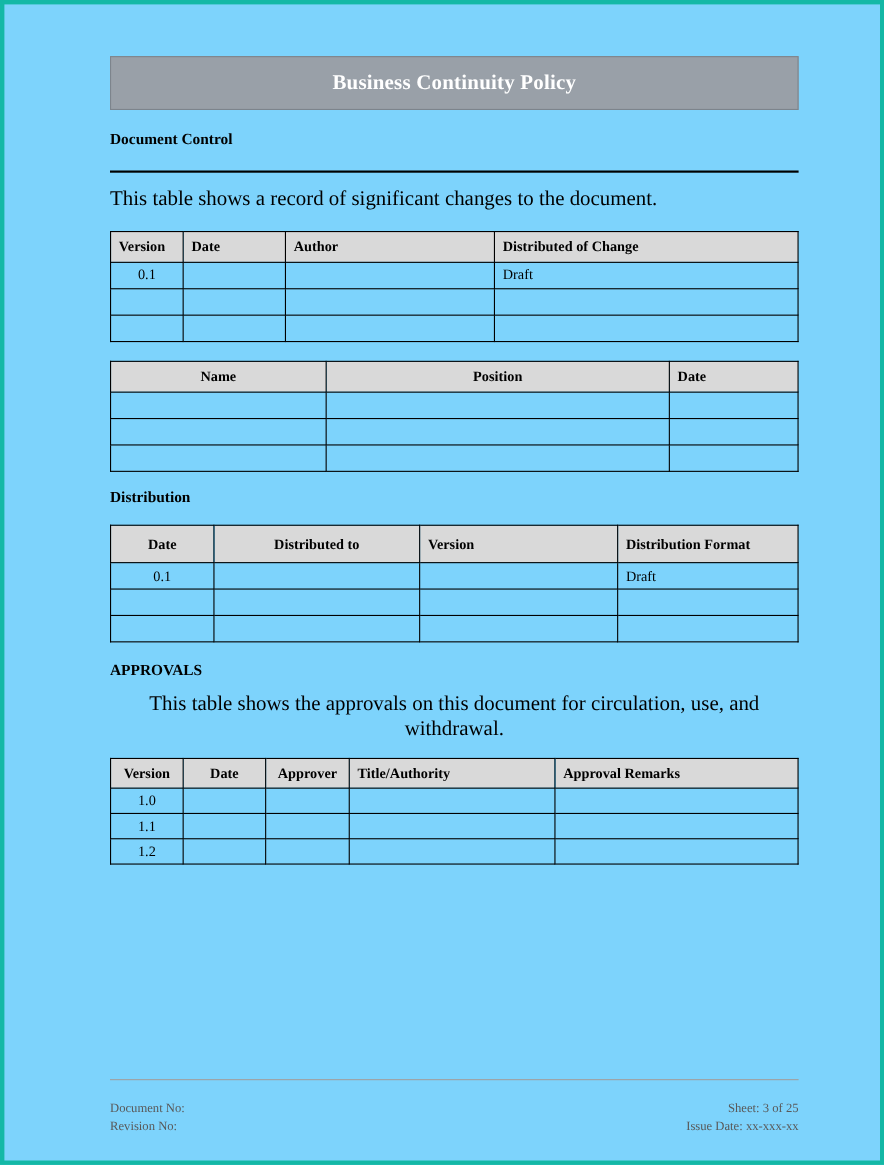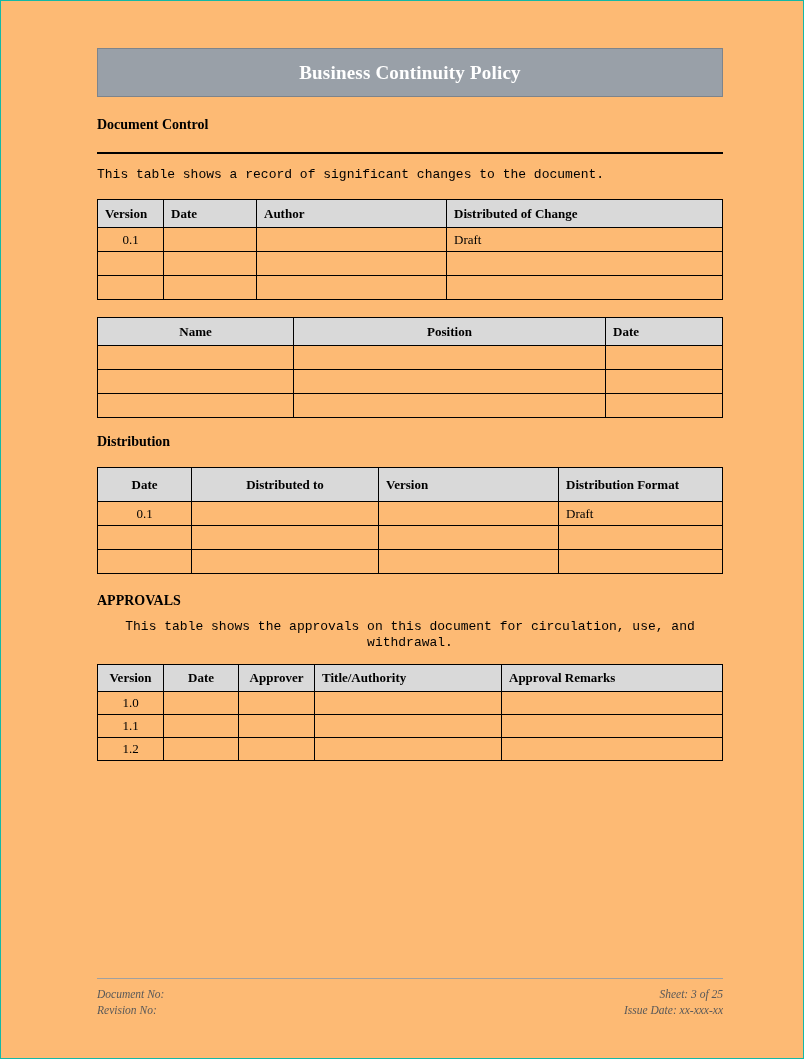--- a/index.html
+++ b/index.html
@@ -1,22 +1,22 @@
 <!DOCTYPE html>
 <html><head>
 <meta charset="utf-8">
 <style>
   * { box-sizing: border-box; }
   html, body { margin: 0; padding: 0; background: #ffffff; }
   .page {
     position: relative;
     width: 804px;
     height: 1059px;
-    background: #fdba74;
-    border: 1px solid #14b8a6;
+    background: #7dd3fc;
+    border: 4px solid #14b8a6;
     font-family: "Liberation Serif", "DejaVu Serif", serif;
     color: #000000;
     overflow: hidden;
   }
   .content { margin-left: 96px; width: 626px; }
 
   .title-bar {
     margin-top: 47px;
     height: 49px;
     background: #99a0a8;
@@ -36,24 +36,23 @@
     font-size: 14px;
     font-weight: bold;
     line-height: 1.2;
     margin: 0;
   }
   .underlined {
     padding-bottom: 18px;
     border-bottom: 2px solid #000000;
   }
   .body-text {
-    font-size: 13px;
+    font-size: 19px;
     line-height: 1.2;
     margin: 0;
-    font-family: Liberation Mono, monospace;
   }
 
   table.doc-table {
     border-collapse: collapse;
     width: 626px;
     table-layout: fixed;
   }
   .doc-table th, .doc-table td {
     border: 1px solid #000000;
     padding: 2px 7px;
@@ -76,27 +75,26 @@
   .mt-17 { margin-top: 17px; } .mt-16 { margin-top: 16px; }
   .mt-15 { margin-top: 9px; text-align: center; } .mt-14 { margin-top: 14px; }
   .mt-13 { margin-top: 13px; }
 
   .footer {
     position: absolute;
     left: 96px;
     top: 977px;
     width: 626px;
     border-top: 1px solid #a0a0a0;
-    padding-top: 8px;
+    padding-top: 19px;
     display: flex;
     justify-content: space-between;
     font-size: 11.5px;
     line-height: 1.35;
     color: #595959;
-    font-style: italic;
   }
   .footer .right { text-align: right; }
 </style>
 </head>
 <body>
 
 <div class="page">
   <div class="content">
 
     <div class="title-bar">

